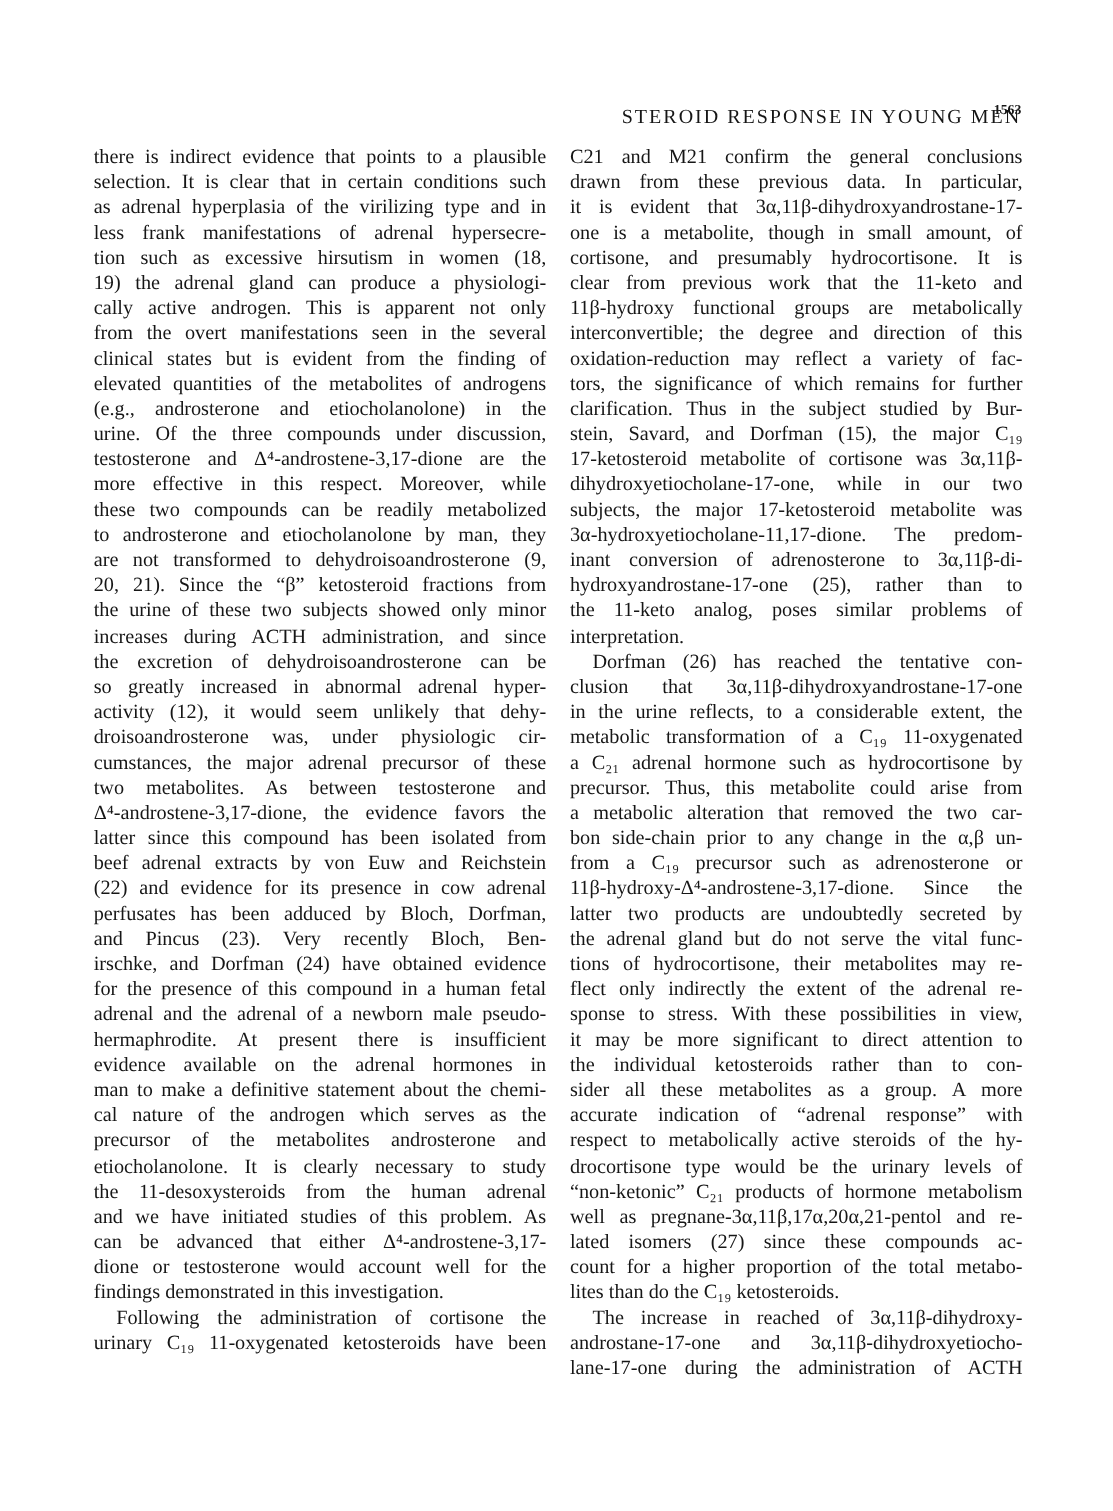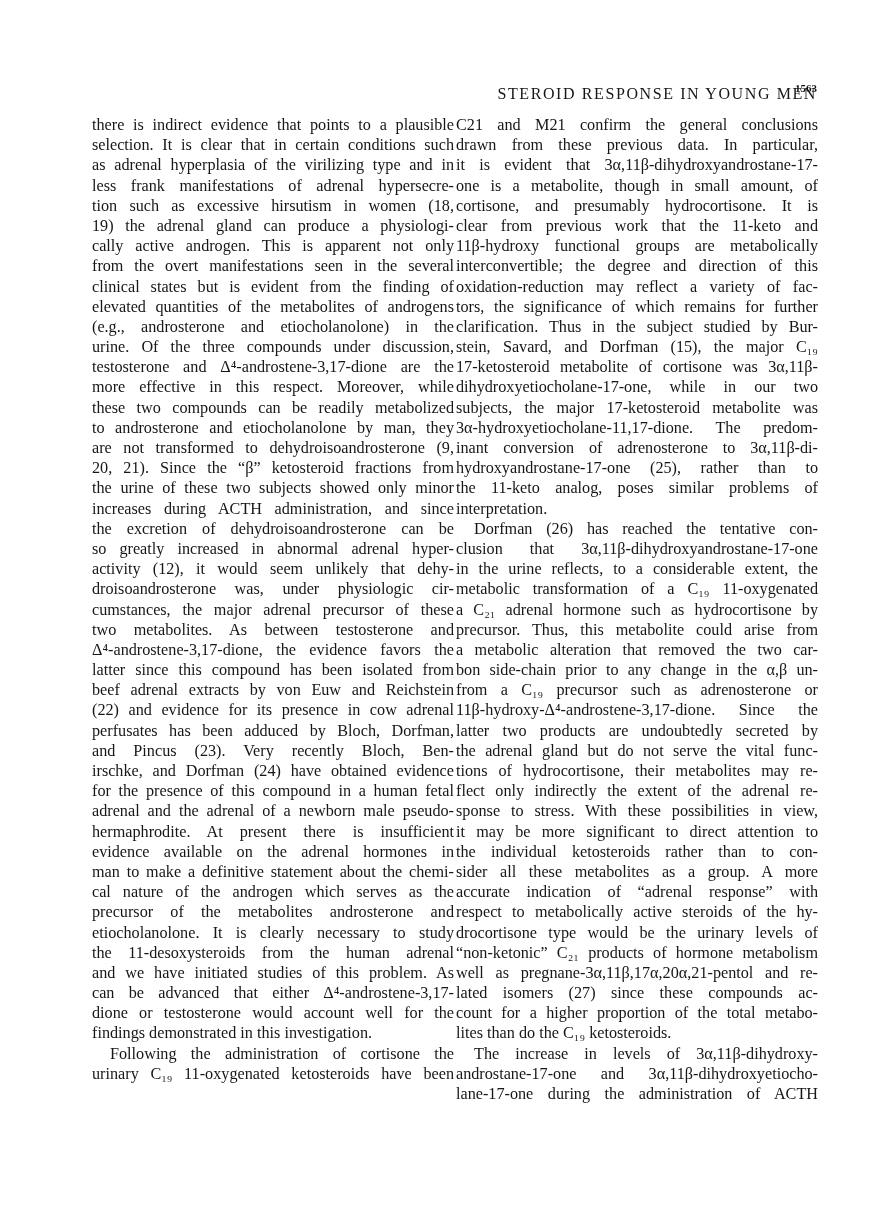--- a/index.html
+++ b/index.html
@@ -3,21 +3,21 @@
 <meta charset="utf-8">
 <style>
   html, body { margin: 0; padding: 0; background: #ffffff; }
   body { width: 890px; height: 1209px; position: relative; overflow: hidden;
          font-family: "Liberation Serif", "DejaVu Serif", serif; color: #161616; }
   .running-head { position: absolute; top: 82px; left: 75px; width: 742px; height: 20px; }
   .running-title { position: absolute; left: 0; right: 0; text-align: right;
         font-size: 16px; font-weight: normal; letter-spacing: 1.6px; top: 3px; }
   .page-number { position: absolute; right: 0; top: 0; font-size: 11px; font-weight: bold; }
   .column { position: absolute; top: 115px; width: 362px; }
-  .col-left { left: 92px; }
+  .col-left { left: 75px; }
   .col-right { left: 456px; }
   .line { height: 20.2px; line-height: 20.2px; font-size: 16.2px; white-space: nowrap;
           text-align: justify; text-align-last: justify; overflow: visible; }
   .line.last { text-align-last: left; }
   .line.indent { padding-left: 18px; }
 </style>
 </head>
 <body>
 
 <div class="running-head">
@@ -115,16 +115,16 @@
     <div class="line">the individual ketosteroids rather than to con-</div>
     <div class="line">sider all these metabolites as a group.  A more</div>
     <div class="line">accurate indication of “adrenal response” with</div>
     <div class="line">respect to metabolically active steroids of the hy-</div>
     <div class="line">drocortisone type would be the urinary levels of</div>
     <div class="line">“non-ketonic” C₂₁ products of hormone metabolism</div>
     <div class="line">well as pregnane-3α,11β,17α,20α,21-pentol and re-</div>
     <div class="line">lated isomers (27) since these compounds ac-</div>
     <div class="line">count for a higher proportion of the total metabo-</div>
     <div class="line last">lites than do the C₁₉ ketosteroids.</div>
-    <div class="line indent">The increase in levels of 3α,11β-dihydroxy-</div>
+    <div class="line indent">The increase in reached of 3α,11β-dihydroxy-</div>
     <div class="line">androstane-17-one and 3α,11β-dihydroxyetiocho-</div>
     <div class="line">lane-17-one during the administration of ACTH</div>
   </div>
 
 </body></html>

